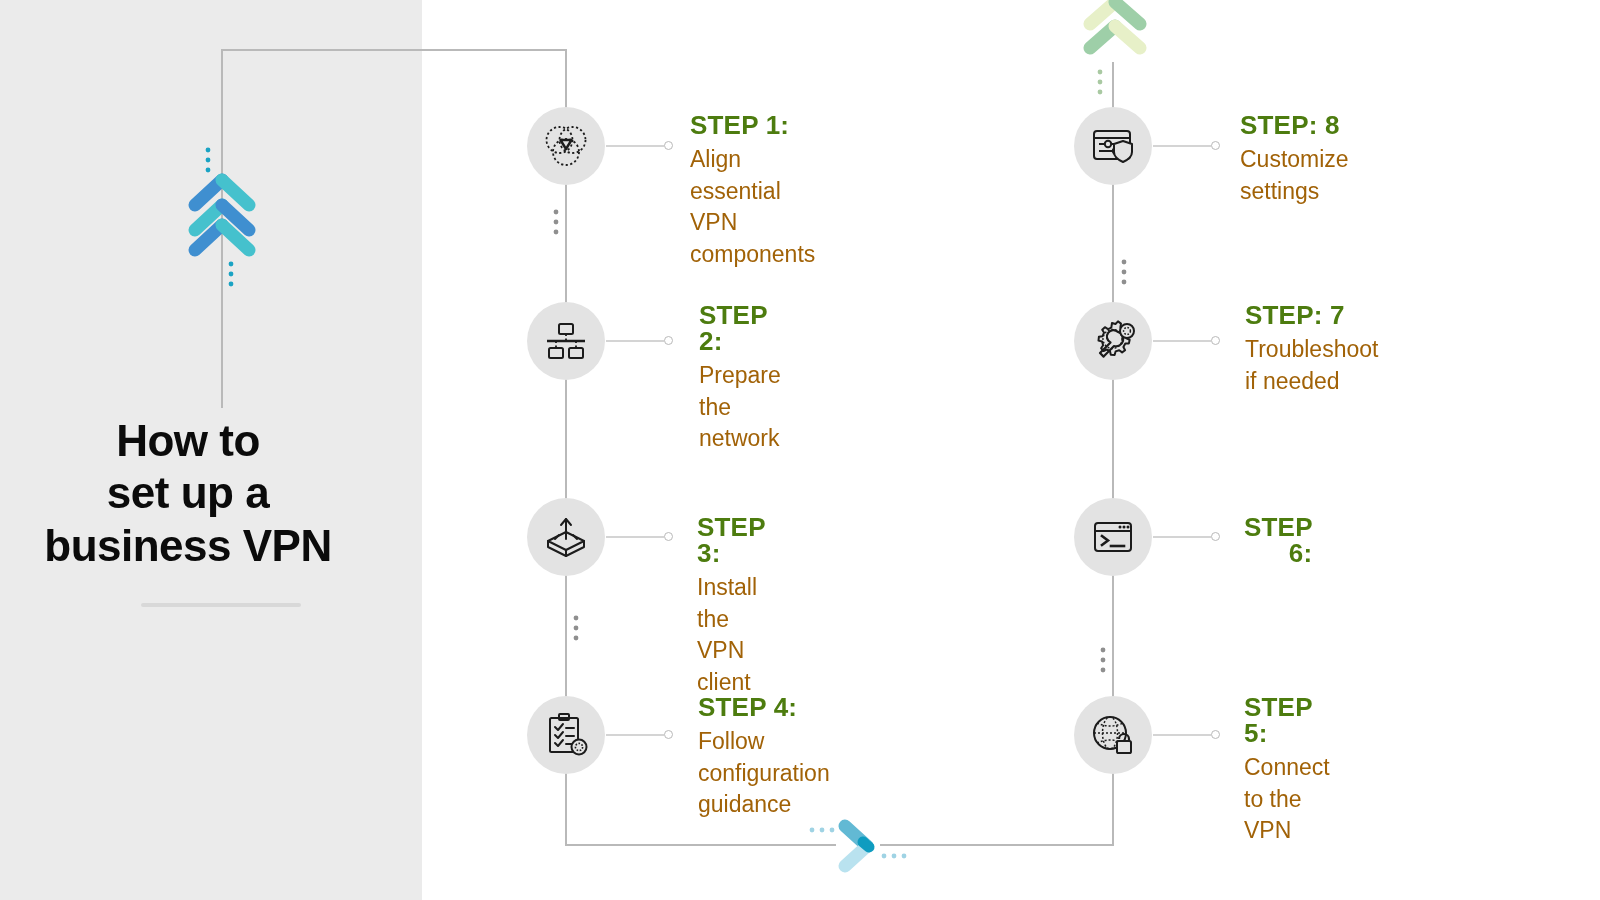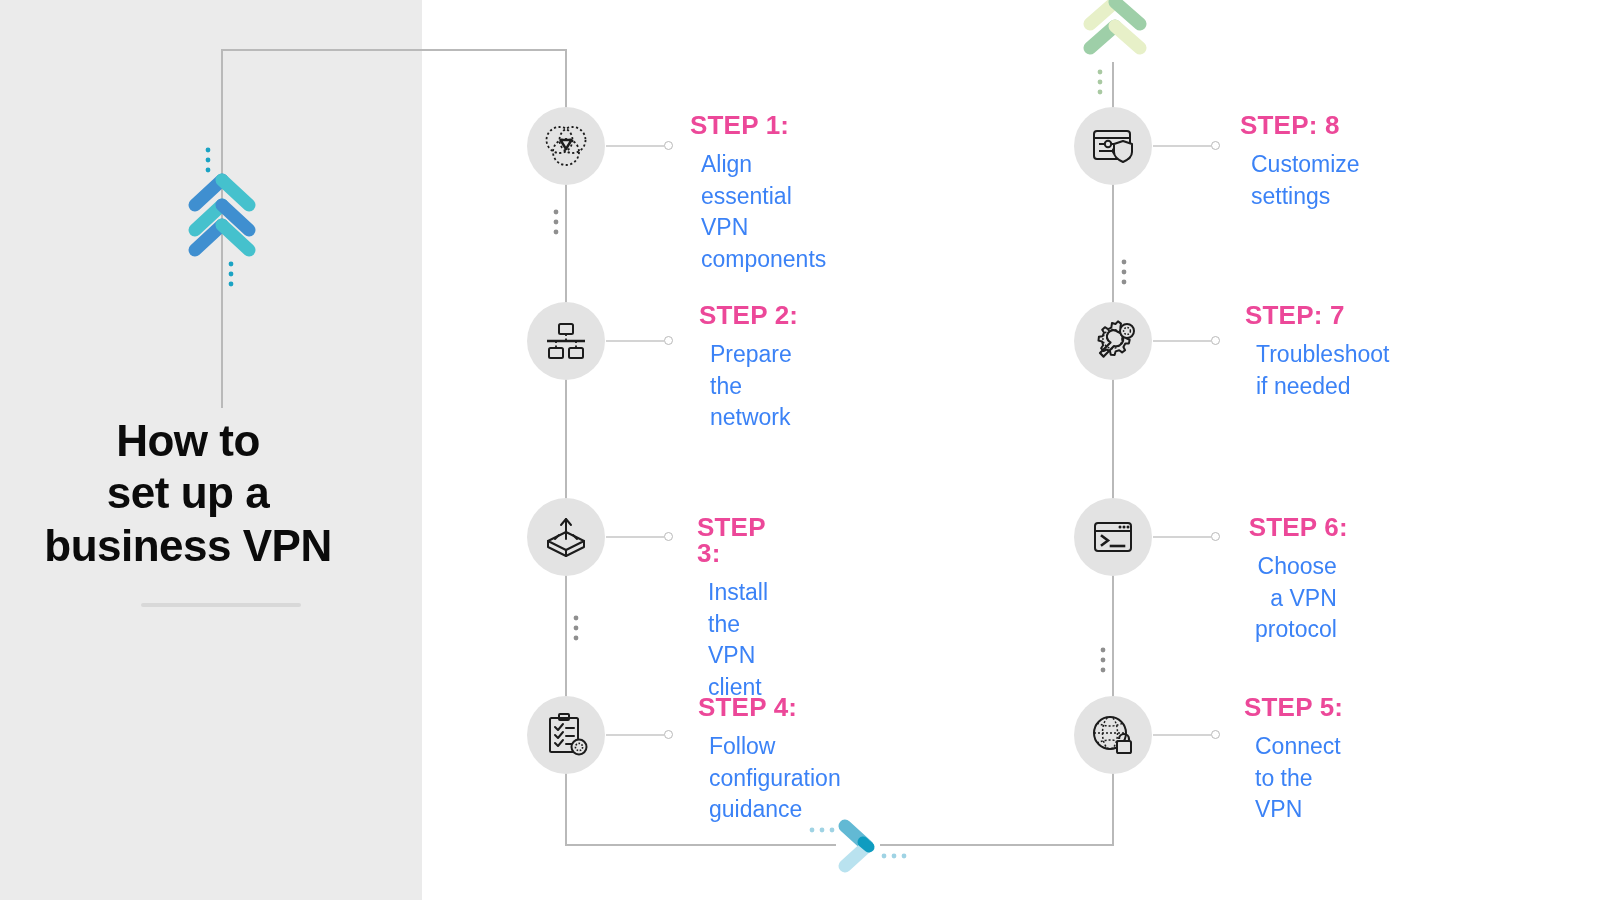--- a/index.html
+++ b/index.html
@@ -38,25 +38,25 @@
   .badge{
     position:absolute;
     width:78px;height:78px;border-radius:50%;
     background:#e3e3e3;
     display:flex;align-items:center;justify-content:center;
   }
   .badge svg{display:block;}
   .step-text{position:absolute;}
   .step-no{
     font-size:26px;font-weight:bold;letter-spacing:0.2px;
-    color:#ec4899;margin:0 0 6px 0;line-height:1;
+    color:#4d7c0f;margin:0 0 6px 0;line-height:1;
   }
   .step-desc{
-    font-size:23px;line-height:1.38;color:#3b82f6;
-    margin:11px;max-width:280px;
+    font-size:23px;line-height:1.38;color:#a16207;
+    margin:0;max-width:280px;
   }
   .lead-dot{
     position:absolute;width:9px;height:9px;border-radius:50%;
     border:1.4px solid #b9b9b9;background:#ffffff;
     box-sizing:border-box;
   }
 
   
   .chev-wrap{position:absolute;}
 </style>
@@ -316,21 +316,20 @@
         </g>
         <g fill="none" stroke="#1c1c1c" stroke-width="2.6" stroke-linecap="square" stroke-linejoin="miter">
           <path d="M14 24 L20 28.5 L14 33"></path>
           <line x1="23" y1="34" x2="36" y2="34"></line>
         </g>
       </svg>
     </div>
     <div class="lead-dot" style="left:1211px;top:532px;"></div>
     <div class="step-text" style="left:1244px;top:514px;text-align:right;">
       <p class="step-no">STEP 6:</p>
-      <p class="step-desc">Choose a VPN protocol</p>
     </div>
   </div>
 
   <div class="step">
     <div class="badge" style="left:1074px;top:696px;">
       <svg width="52" height="52" viewBox="0 0 52 52" xmlns="http://www.w3.org/2000/svg">
         <circle cx="23" cy="24" r="16" fill="none" stroke="#1c1c1c" stroke-width="2"></circle>
         <g fill="none" stroke="#1c1c1c" stroke-width="1.5" stroke-dasharray="2 2">
           <ellipse cx="23" cy="24" rx="7.5" ry="16"></ellipse>
           <line x1="7" y1="24" x2="39" y2="24"></line>

